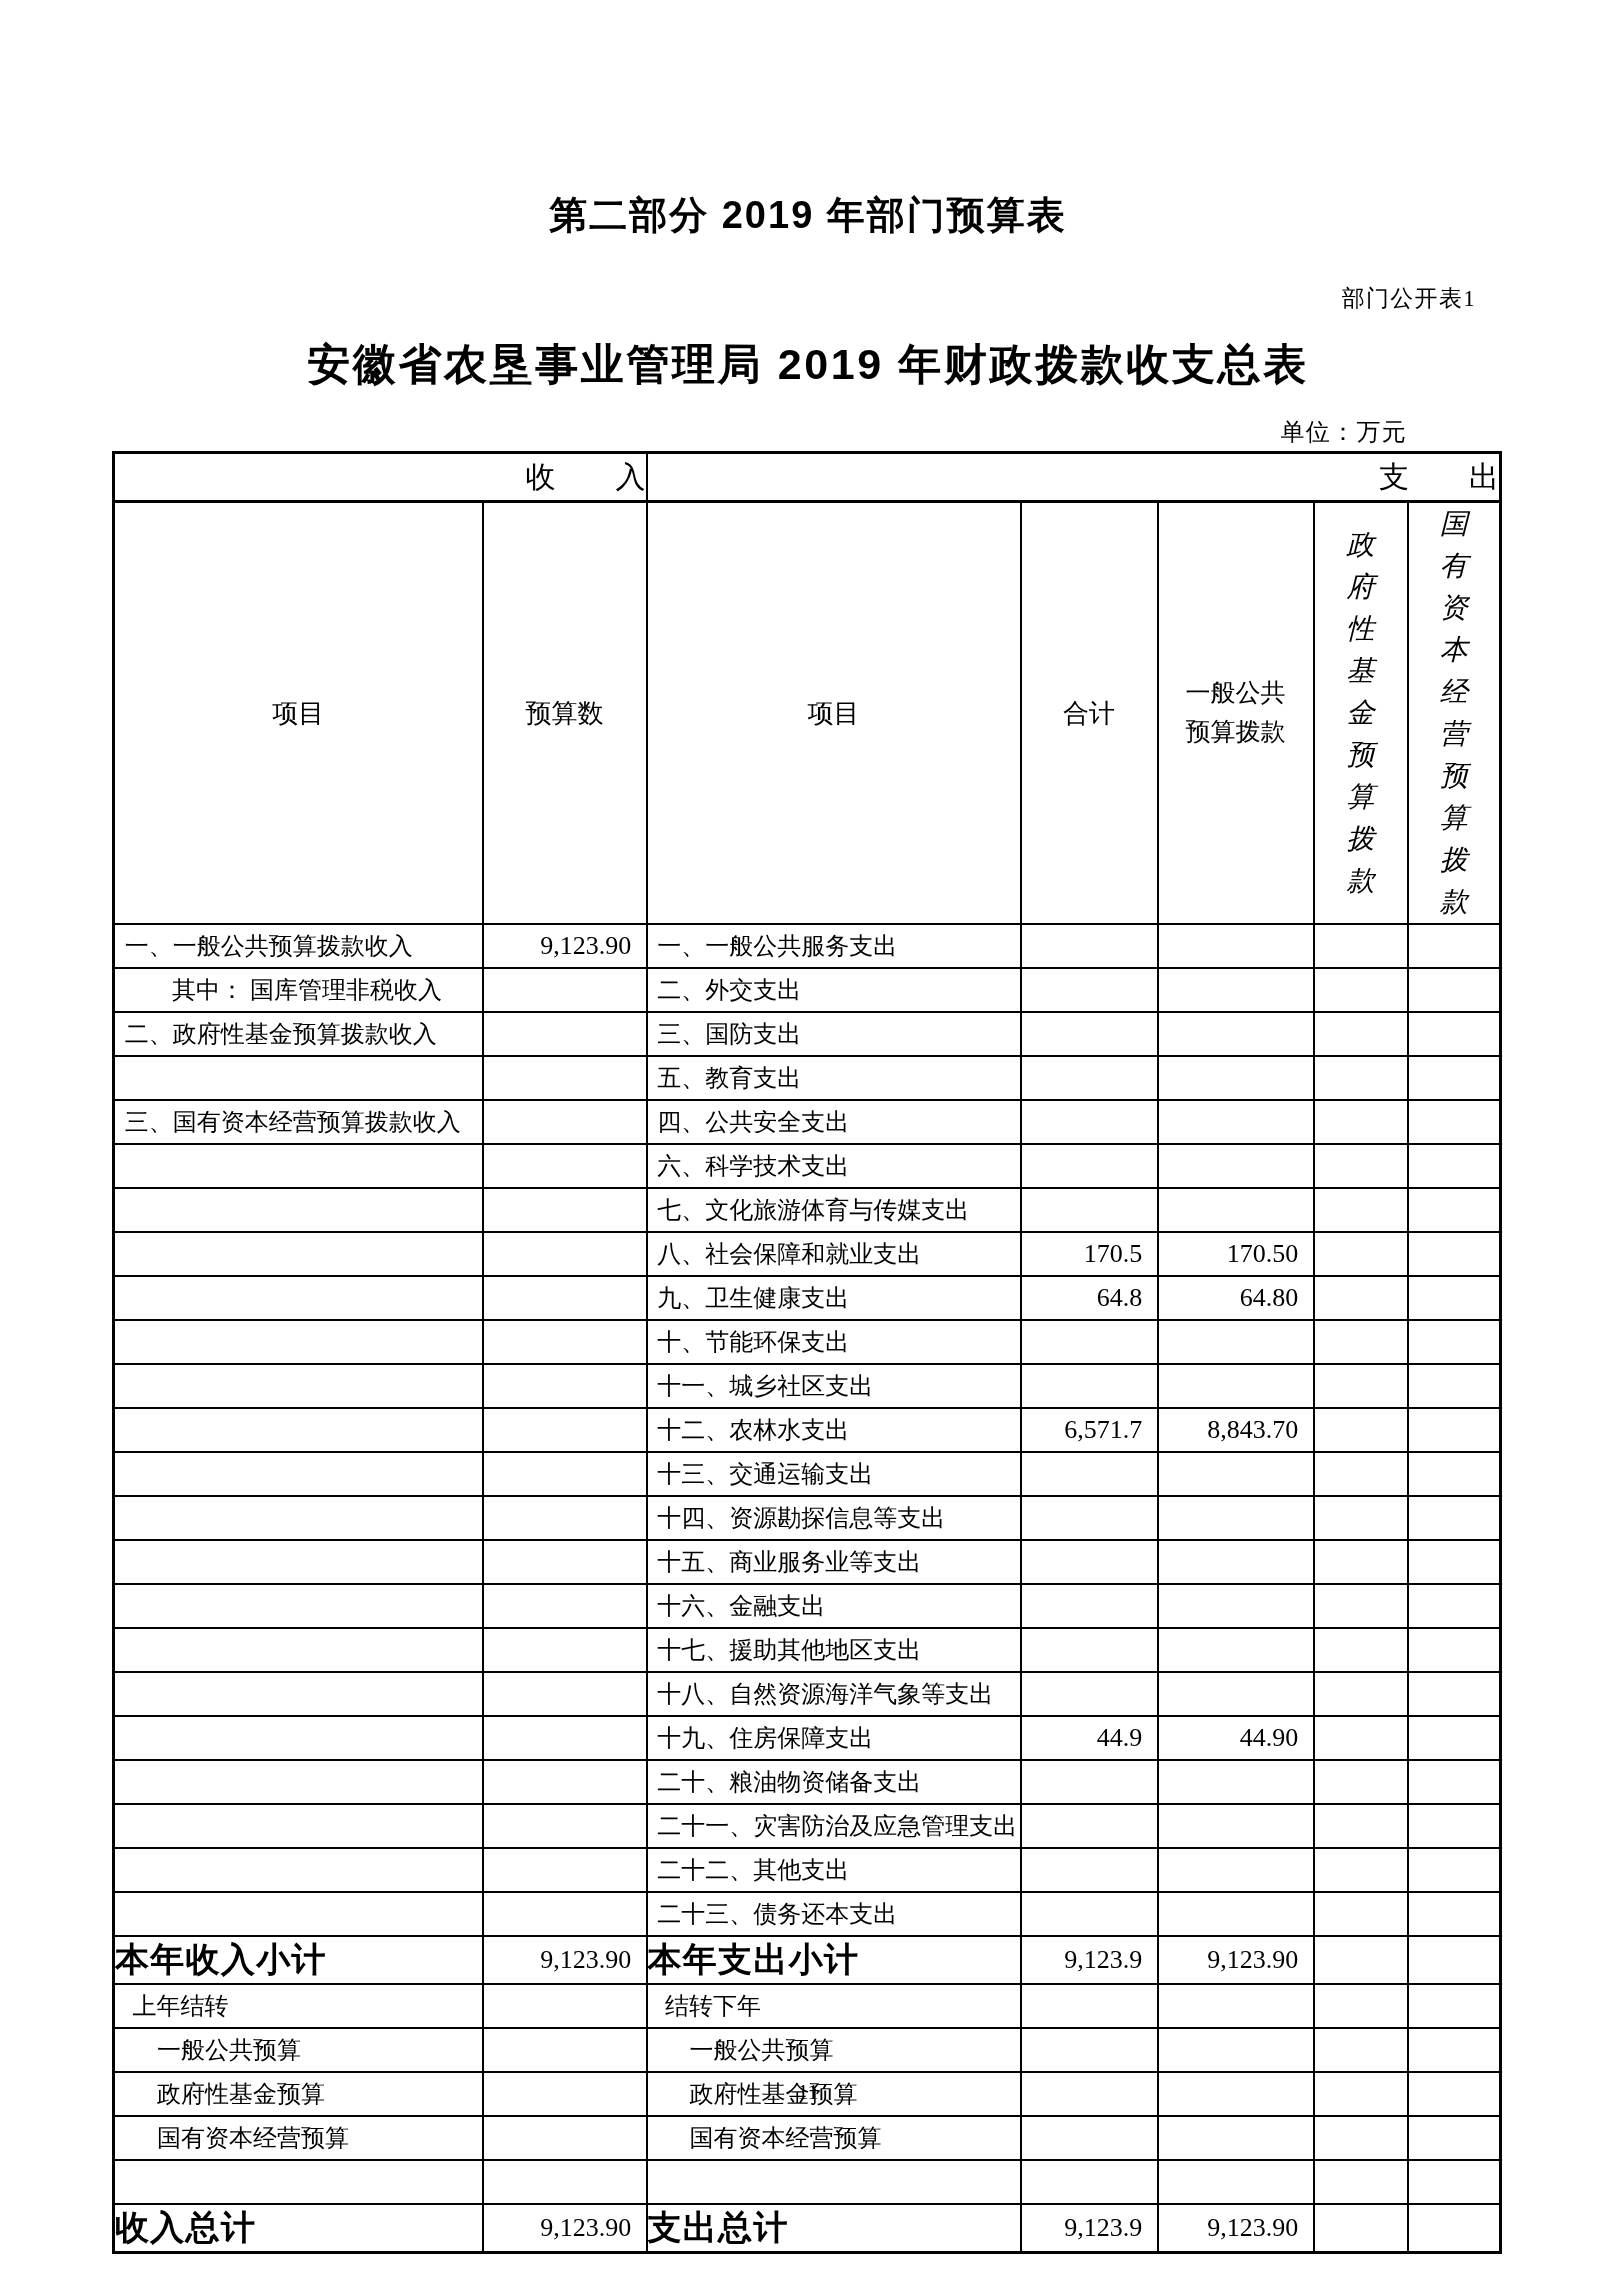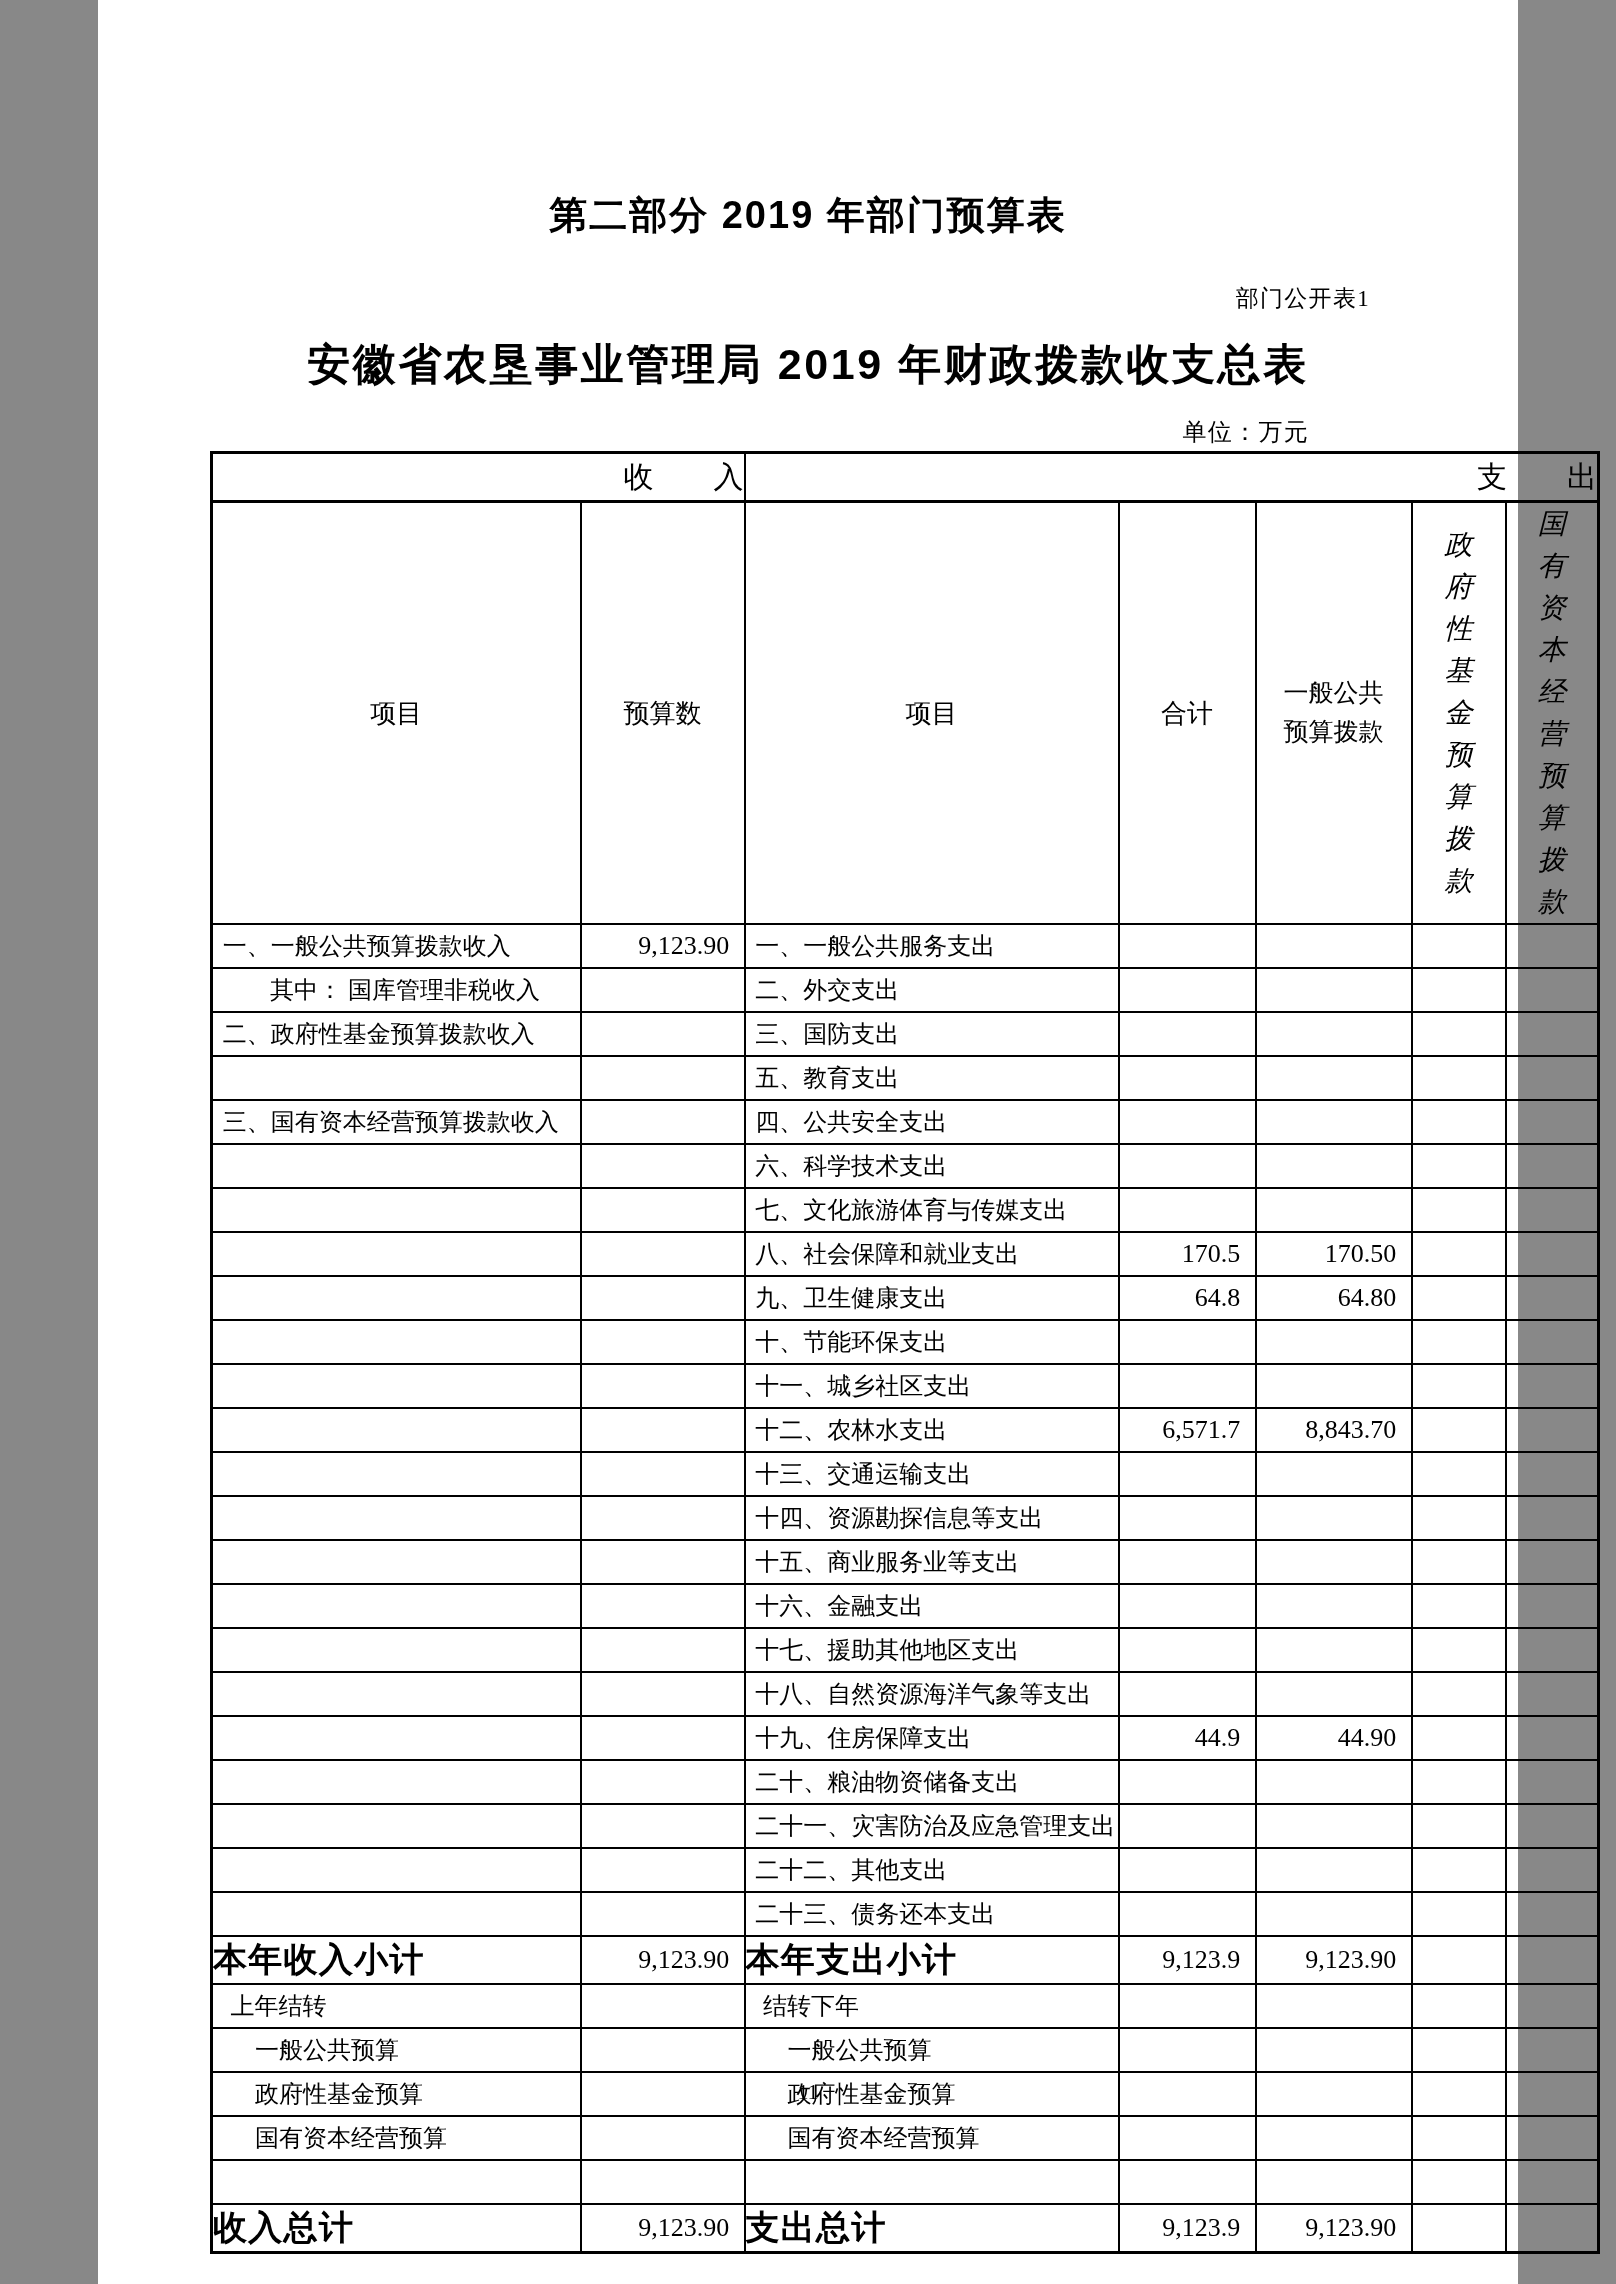--- a/index.html
+++ b/index.html
@@ -1,31 +1,31 @@
 <!DOCTYPE html>
 <html style="font-size:10.4px"><head>
 <meta charset="utf-8">
 <style>
   html,body{margin:0;padding:0;background:#888;}
   .page{
     position:relative;
-    width:1420px;height:2284px;
+    width:1616px;height:2284px;
     background:#fff;
     margin:0 auto;
     font-family:"Liberation Serif","DejaVu Serif",serif;
     color:#000;
   }
   .part-title{
     position:absolute;top:190px;left:0;width:100%;
     text-align:center;
     font-family:"Liberation Sans","DejaVu Sans",sans-serif;
     font-weight:bold;font-size:38px;letter-spacing:2px;
   }
   .table-label{
-    position:absolute;top:283px;right:148px;
+    position:absolute;top:283px;right:140px;
     font-size:23px;letter-spacing:1.3px;
   }
   .table-title{
     position:absolute;top:336px;left:0;width:100%;
     text-align:center;
     font-family:"Liberation Sans","DejaVu Sans",sans-serif;
     font-weight:900;font-size:43px;letter-spacing:2.6px;
   }
   .unit-note{
     position:absolute;top:416px;right:209px;

